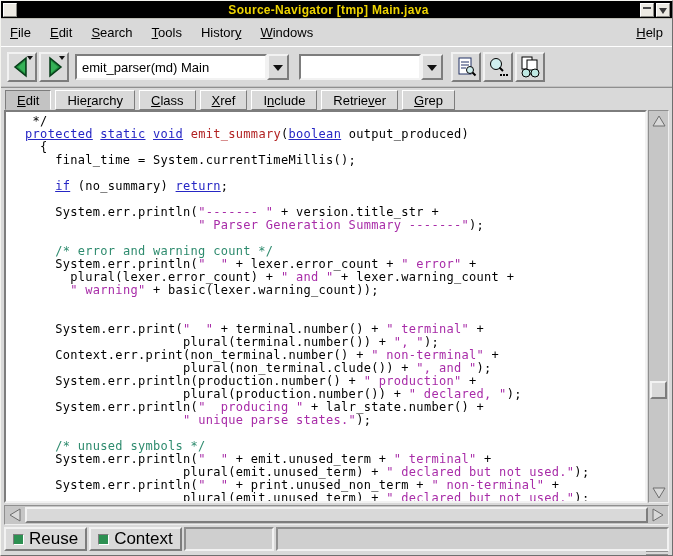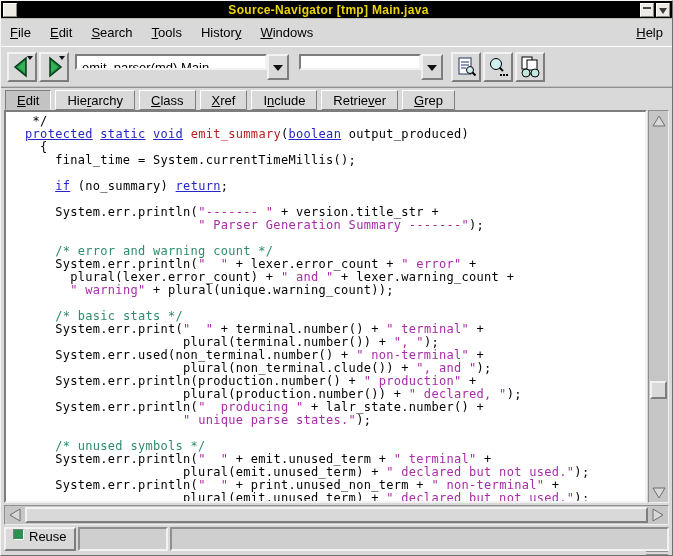--- a/index.html
+++ b/index.html
@@ -33,21 +33,21 @@
              border-top:1px solid #ffffff; border-bottom:1px solid #8f8f8f;
              box-shadow: inset 0 -1px 0 #c2c2c2; }
   .tool-btn { width:30px; height:30px; background:#d9d9d9; border:2px solid;
               border-color:#f2f2f2 #7d7d7d #7d7d7d #f2f2f2;
               display:flex; align-items:center; justify-content:center; position:relative; }
   .tool-btn + .tool-btn { margin-left:2px; }
   .corner-dd { position:absolute; top:2px; right:2px; width:0; height:0;
                border-left:3px solid transparent; border-right:3px solid transparent;
                border-top:4px solid #111; }
   .combo { display:flex; margin-left:6px; }
-  .combo-entry { height:16px; background:#ffffff; border:2px solid;
+  .combo-entry { height:26px; background:#ffffff; border:2px solid;
                  border-color:#7d7d7d #f2f2f2 #f2f2f2 #7d7d7d;
                  font-size:13px; color:#000; padding:4px 5px 0 5px; white-space:nowrap; overflow:hidden; }
   .entry-symbol { width:192px; }
   .entry-search { width:122px; }
   .combo-dd { width:22px; height:26px; background:#d9d9d9; border:2px solid;
               border-color:#f2f2f2 #7d7d7d #7d7d7d #f2f2f2;
               display:flex; align-items:center; justify-content:center; }
   .dd-arrow { width:0; height:0; border-left:5px solid transparent; border-right:5px solid transparent;
               border-top:6px solid #111; margin-top:2px; }
   .tool-group-icons { display:flex; margin-left:8px; }
@@ -79,21 +79,21 @@
   .vthumb { position:absolute; top:71%; left:1px; right:1px; height:18px; background:#d9d9d9;
             border:2px solid; border-color:#f2f2f2 #7d7d7d #7d7d7d #f2f2f2; }
   .hscroll { flex:0 0 20px; margin:2px 3px 0 3px; background:#c6c6c6; border:1px solid;
              border-color:#8f8f8f #eeeeee #eeeeee #8f8f8f; display:flex; }
   .hs-btn { width:20px; display:flex; align-items:center; justify-content:center; }
   .hthumb { flex:1; margin:1px 0; background:#d9d9d9; border:2px solid;
             border-color:#f2f2f2 #7d7d7d #7d7d7d #f2f2f2; }
 
   
   .statusbar { flex:0 0 24px; margin:2px 3px 4px 3px; display:flex; gap:2px; }
-  .status-check { display:flex; gap:5px; padding:0 7px; font-size:13px;
+  .status-check { display:flex; align-items:center; gap:5px; padding:0 7px; font-size:17px;
                   background:#d9d9d9; border:2px solid; border-color:#f2f2f2 #7d7d7d #7d7d7d #f2f2f2; }
   .check-ind { width:11px; height:11px; border:1px solid; border-color:#7d7d7d #ffffff #ffffff #7d7d7d; }
   .status-panel { background:#cfcfcf; border:2px solid; border-color:#8f8f8f #f2f2f2 #f2f2f2 #8f8f8f; }
   .panel-small { width:90px; }
   .panel-big { flex:1; }
 
   .resize-grip { position:absolute; right:4px; bottom:0; width:22px; height:4px;
                  border-top:1px solid #8f8f8f; border-bottom:1px solid #8f8f8f; }
   u { text-decoration:underline; }
 </style>
@@ -210,26 +210,26 @@
           <div class="code-line"><span class="c-p">      final_time = System.currentTimeMillis();</span></div>
           <div class="code-line"></div>
           <div class="code-line"><span class="c-p">      </span><span class="c-k">if</span><span class="c-p"> (no_summary) </span><span class="c-k">return</span><span class="c-p">;</span></div>
           <div class="code-line"></div>
           <div class="code-line"><span class="c-p">      System.err.println(</span><span class="c-s">"------- "</span><span class="c-p"> + version.title_str +</span></div>
           <div class="code-line"><span class="c-p">                         </span><span class="c-s">" Parser Generation Summary -------"</span><span class="c-p">);</span></div>
           <div class="code-line"></div>
           <div class="code-line"><span class="c-p">      </span><span class="c-c">/* error and warning count */</span></div>
           <div class="code-line"><span class="c-p">      System.err.println(</span><span class="c-s">"  "</span><span class="c-p"> + lexer.error_count + </span><span class="c-s">" error"</span><span class="c-p"> +</span></div>
           <div class="code-line"><span class="c-p">        plural(lexer.error_count) + </span><span class="c-s">" and "</span><span class="c-p"> + lexer.warning_count +</span></div>
-          <div class="code-line"><span class="c-p">        </span><span class="c-s">" warning"</span><span class="c-p"> + plural(unique.warning_count));</span></div>
-          <div class="code-line"></div>
-          <div class="code-line"><span class="c-p">      </span><span class="c-c">/* basic stats */</span></div>
+          <div class="code-line"><span class="c-p">        </span><span class="c-s">" warning"</span><span class="c-p"> + basic(lexer.warning_count));</span></div>
+          <div class="code-line"></div>
+          <div class="code-line"><span class="c-p">      </span></div>
           <div class="code-line"><span class="c-p">      System.err.print(</span><span class="c-s">"  "</span><span class="c-p"> + terminal.number() + </span><span class="c-s">" terminal"</span><span class="c-p"> +</span></div>
           <div class="code-line"><span class="c-p">                       plural(terminal.number()) + </span><span class="c-s">", "</span><span class="c-p">);</span></div>
-          <div class="code-line"><span class="c-p">      System.err.used(non_terminal.number() + </span><span class="c-s">" non-terminal"</span><span class="c-p"> +</span></div>
+          <div class="code-line"><span class="c-p">      Context.err.print(non_terminal.number() + </span><span class="c-s">" non-terminal"</span><span class="c-p"> +</span></div>
           <div class="code-line"><span class="c-p">                       plural(non_terminal.clude()) + </span><span class="c-s">", and "</span><span class="c-p">);</span></div>
           <div class="code-line"><span class="c-p">      System.err.println(production.number() + </span><span class="c-s">" production"</span><span class="c-p"> +</span></div>
           <div class="code-line"><span class="c-p">                       plural(production.number()) + </span><span class="c-s">" declared, "</span><span class="c-p">);</span></div>
           <div class="code-line"><span class="c-p">      System.err.println(</span><span class="c-s">"  producing "</span><span class="c-p"> + lalr_state.number() +</span></div>
           <div class="code-line"><span class="c-p">                       </span><span class="c-s">" unique parse states."</span><span class="c-p">);</span></div>
           <div class="code-line"></div>
           <div class="code-line"><span class="c-p">      </span><span class="c-c">/* unused symbols */</span></div>
           <div class="code-line"><span class="c-p">      System.err.println(</span><span class="c-s">"  "</span><span class="c-p"> + emit.unused_term + </span><span class="c-s">" terminal"</span><span class="c-p"> +</span></div>
           <div class="code-line"><span class="c-p">                       plural(emit.unused_term) + </span><span class="c-s">" declared but not used."</span><span class="c-p">);</span></div>
           <div class="code-line"><span class="c-p">      System.err.println(</span><span class="c-s">"  "</span><span class="c-p"> + print.unused_non_term + </span><span class="c-s">" non-terminal"</span><span class="c-p"> +</span></div>
@@ -265,18 +265,22 @@
         <polygon points="1,1 1,13 11,7" fill="#d9d9d9" stroke="#6e6e6e"></polygon>
       </svg>
     </div>
   </div>
 
   <div class="statusbar">
     <div class="status-check">
       <div class="check-ind" id="reuse-ind" style="background: rgb(45, 144, 82);"></div>
       <span>Reuse</span>
     </div>
+    <div class="status-check">
+      <div class="check-ind" id="context-ind" style="background: rgb(45, 144, 82);"></div>
+      <span>Context</span>
+    </div>
     <div class="status-panel panel-small"></div>
     <div class="status-panel panel-big"></div>
   </div>
 
   <div class="resize-grip"></div>
 </div>
 
 </body></html>

